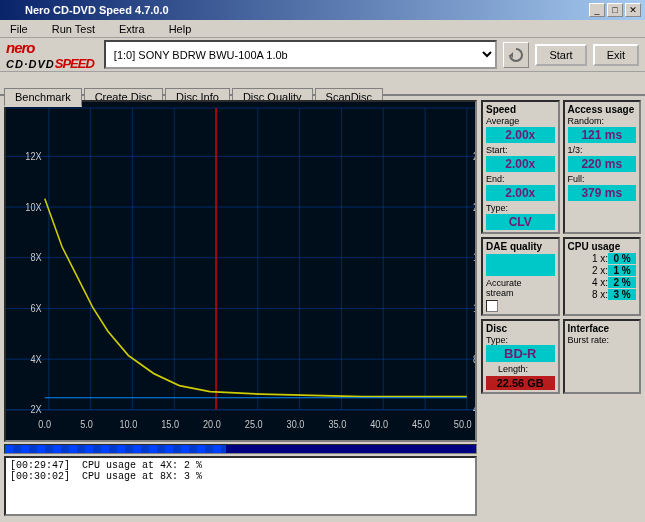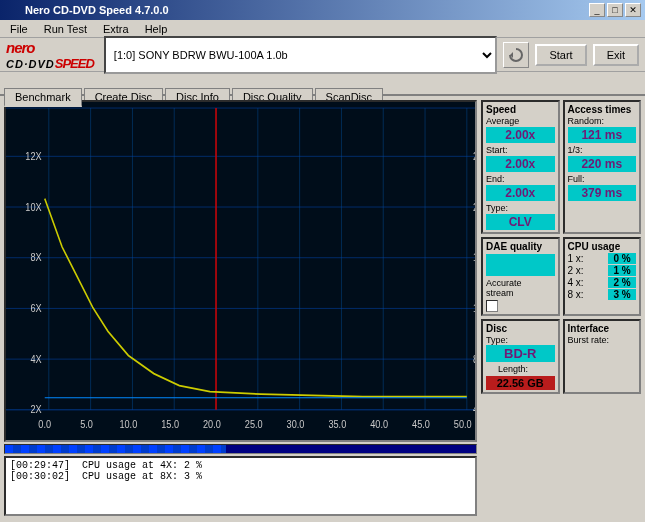--- a/index.html
+++ b/index.html
@@ -43,21 +43,21 @@
       align-items: center;
       justify-content: center;
       cursor: pointer;
       color: black;
     }
 
     
     .menu-bar {
       background: #d4d0c8;
       display: flex;
-      gap: 4px;
+      gap: 12px;
       padding: 2px 4px;
       height: 18px;
       align-items: center;
       border-bottom: 1px solid #a0a0a0;
     }
     .menu-item {
       padding: 1px 6px;
       cursor: pointer;
       font-size: 11px;
     }
@@ -76,21 +76,21 @@
       font-size: 18px;
       font-weight: bold;
       color: #c00;
       font-style: italic;
       margin-right: 4px;
       letter-spacing: -1px;
     }
     .logo span { color: #000; }
     .drive-select {
       flex: 1;
-      height: 38px;
+      height: 29px;
       border: 2px inset #999;
       background: white;
       padding: 1px 4px;
       font-size: 11px;
     }
     .toolbar-icon-btn {
       width: 26px;
       height: 26px;
       background: #d4d0c8;
       border: 1px solid #888;
@@ -227,21 +227,21 @@
 
     .cpu-box {
       flex: 1;
       border: 2px inset #808080;
       background: #d4d0c8;
       padding: 2px 3px;
     }
     .cpu-row {
       display: flex;
       align-items: center;
-      justify-content: space-between;
+      justify-content: flex-end;
       margin-bottom: 1px;
     }
     .cpu-label { font-size: 10px; }
     .cpu-value {
       background: #00c8c8;
       font-size: 10px;
       font-weight: bold;
       padding: 0 3px;
       min-width: 28px;
       text-align: center;
@@ -430,21 +430,21 @@
         <div class="info-box-value teal">2.00x</div>
         <div style="font-size:9px; margin-top:2px;">Start:</div>
         <div class="info-box-value teal">2.00x</div>
         <div style="font-size:9px; margin-top:2px;">End:</div>
         <div class="info-box-value teal">2.00x</div>
         <div style="font-size:9px; margin-top:2px;">Type:</div>
         <div class="info-box-value teal">CLV</div>
       </div>
 
       <div class="access-section" style="flex:1;">
-        <div class="section-title">Access times</div>
+        <div class="section-title">Access usage</div>
         <div style="font-size:9px; margin-bottom:1px;">Random:</div>
         <div class="info-box-value teal">121 ms</div>
         <div style="font-size:9px; margin-top:2px;">1/3:</div>
         <div class="info-box-value teal">220 ms</div>
         <div style="font-size:9px; margin-top:2px;">Full:</div>
         <div class="info-box-value teal">379 ms</div>
       </div>
     </div>
 
     <div class="panel-row">

